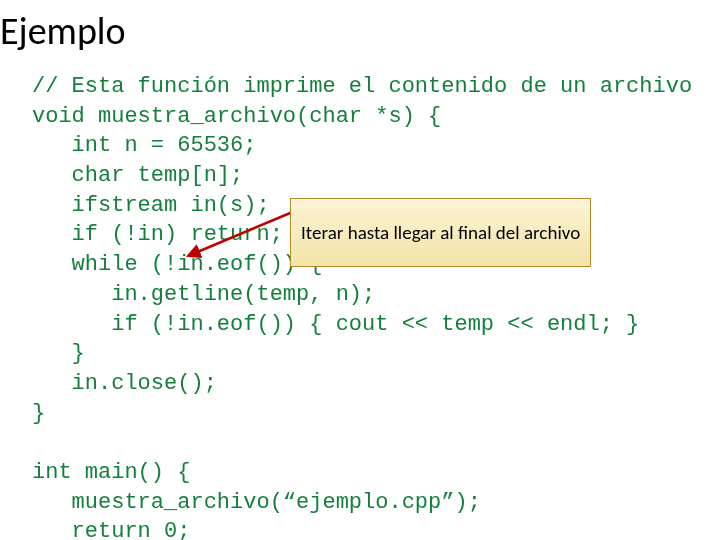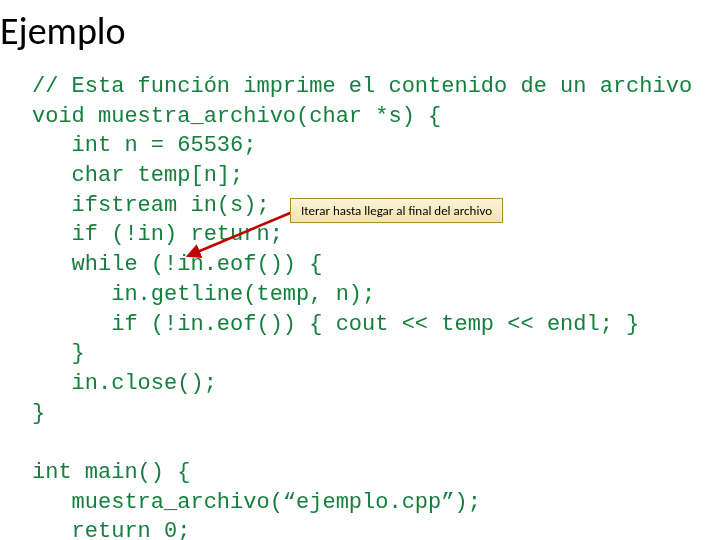--- a/index.html
+++ b/index.html
@@ -30,22 +30,22 @@
   .callout-wrap {
     position: absolute;
     left: 290px;
     top: 198px;
     width: 320px;
     pointer-events: none;
   }
   .callout-box {
     background: linear-gradient(#fdf3d6, #f3e4a8);
     border: 1.5px solid #b5892a;
-    padding: 4px 10px;
-    font-size: 13px;
+    padding: 22px 10px;
+    font-size: 19px;
     color: #000;
     font-family: Calibri, Arial, sans-serif;
     display: inline-block;
     white-space: nowrap;
   }
   .arrow-svg {
     position: absolute;
     left: 185px;
     top: 203px;
     width: 120px;

